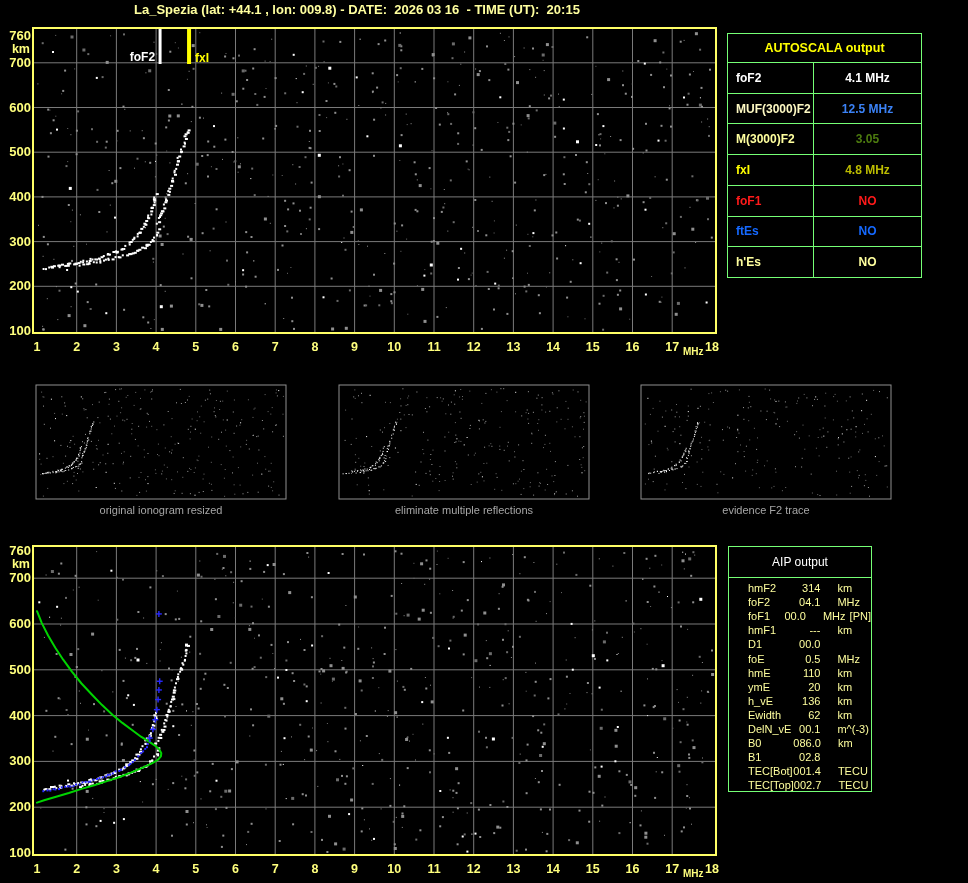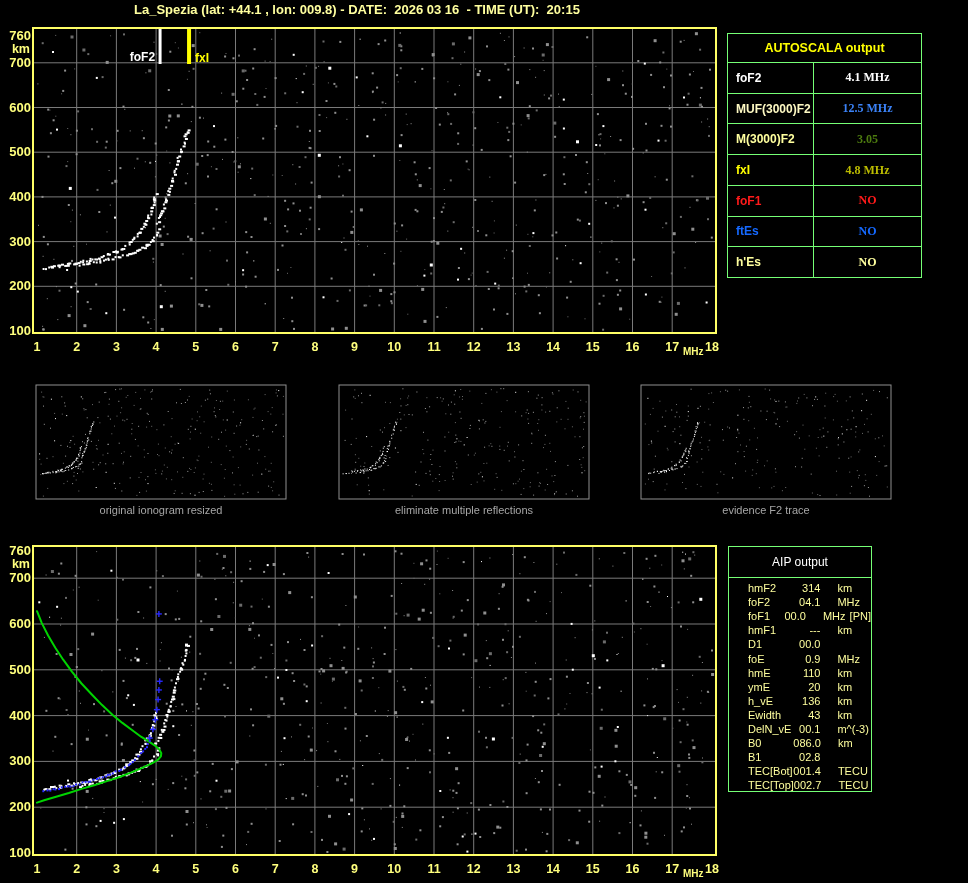--- a/index.html
+++ b/index.html
@@ -12,21 +12,21 @@
   
   .autotable{position:absolute;left:727px;top:33px;width:195px;height:245px;box-sizing:border-box;
              border:1px solid #75ff75;font-weight:bold;font-size:12px;display:flex;flex-direction:column;}
   .autotable .hdr{height:29px;line-height:29px;text-align:center;color:#ffff00;
                   border-bottom:1px solid #75ff75;box-sizing:border-box;font-size:12.5px;}
   .autotable .rows{flex:1;display:flex;flex-direction:column;}
   .autotable .arow{flex:1;display:flex;border-bottom:1px solid #75ff75;box-sizing:border-box;}
   .autotable .arow:last-child{border-bottom:none;}
   .autotable .lbl{width:86px;box-sizing:border-box;padding-left:8px;border-right:1px solid #75ff75;
                   display:flex;align-items:center;}
-  .autotable .val{flex:1;display:flex;align-items:center;justify-content:center;font-family:Liberation Serif, serif;}
+  .autotable .val{flex:1;display:flex;align-items:center;justify-content:center;}
   
   .aiptable{position:absolute;left:728px;top:546px;width:144px;height:246px;box-sizing:border-box;
             border:1px solid #75ff75;color:#ffff9e;font-size:11px;}
   .aiptable .hdr{height:31px;line-height:31px;text-align:center;color:#ffffff;font-size:12px;
                  border-bottom:1px solid #75ff75;box-sizing:border-box;}
   .aiptable .rows{padding:3px 0 0 7px;}
   .aiprow{display:flex;height:14.1px;align-items:center;white-space:pre;}
   .aiprow .lbl{width:52px;margin-left:12px;}
   .aiprow .val{width:30px;text-align:right;}
   .aiprow .unit{width:38px;margin-left:17px;}
@@ -2846,25 +2846,25 @@
   </div>
 
   <div class="aiptable">
     <div class="hdr">AIP output</div>
     <div class="rows" id="aipRows">
         <div class="aiprow"><div class="lbl">hmF2</div><div class="val">314</div><div class="unit">km</div><div class="extra"></div></div>
         <div class="aiprow"><div class="lbl">foF2</div><div class="val">04.1</div><div class="unit">MHz</div><div class="extra"></div></div>
         <div class="aiprow"><div class="lbl">foF1</div><div class="val">00.0</div><div class="unit">MHz</div><div class="extra">[PN]</div></div>
         <div class="aiprow"><div class="lbl">hmF1</div><div class="val">---</div><div class="unit">km</div><div class="extra"></div></div>
         <div class="aiprow"><div class="lbl">D1</div><div class="val">00.0</div><div class="unit"></div><div class="extra"></div></div>
-        <div class="aiprow"><div class="lbl">foE</div><div class="val">0.9</div><div class="unit">MHz</div><div class="extra"></div></div>
+        <div class="aiprow"><div class="lbl">foE</div><div class="val">0.5</div><div class="unit">MHz</div><div class="extra"></div></div>
         <div class="aiprow"><div class="lbl">hmE</div><div class="val">110</div><div class="unit">km</div><div class="extra"></div></div>
         <div class="aiprow"><div class="lbl">ymE</div><div class="val">20</div><div class="unit">km</div><div class="extra"></div></div>
         <div class="aiprow"><div class="lbl">h_vE</div><div class="val">136</div><div class="unit">km</div><div class="extra"></div></div>
-        <div class="aiprow"><div class="lbl">Ewidth</div><div class="val">43</div><div class="unit">km</div><div class="extra"></div></div>
+        <div class="aiprow"><div class="lbl">Ewidth</div><div class="val">62</div><div class="unit">km</div><div class="extra"></div></div>
         <div class="aiprow"><div class="lbl">DelN_vE</div><div class="val">00.1</div><div class="unit">m^(-3)</div><div class="extra"></div></div>
         <div class="aiprow"><div class="lbl">B0</div><div class="val">086.0</div><div class="unit">km</div><div class="extra"></div></div>
         <div class="aiprow"><div class="lbl">B1</div><div class="val">02.8</div><div class="unit"></div><div class="extra"></div></div>
         <div class="aiprow"><div class="lbl">TEC[Bot]</div><div class="val">001.4</div><div class="unit">TECU</div><div class="extra"></div></div>
         <div class="aiprow"><div class="lbl">TEC[Top]</div><div class="val">002.7</div><div class="unit">TECU</div><div class="extra"></div></div>
       </div>
   </div>
 
 </div>
 

